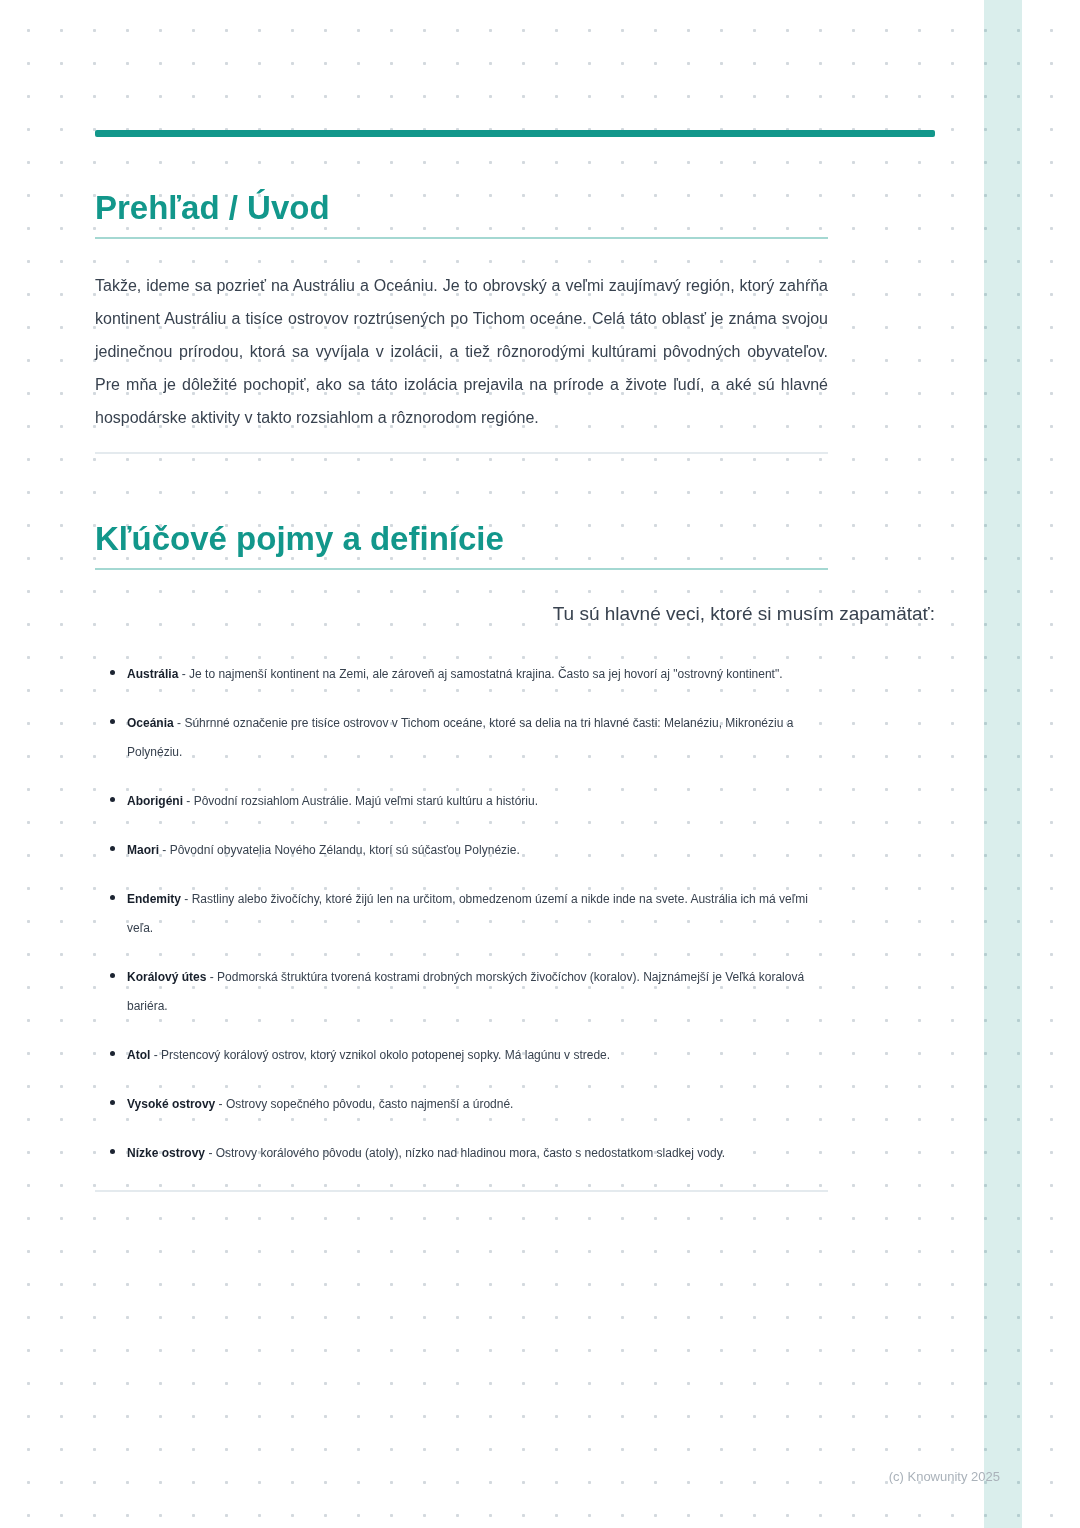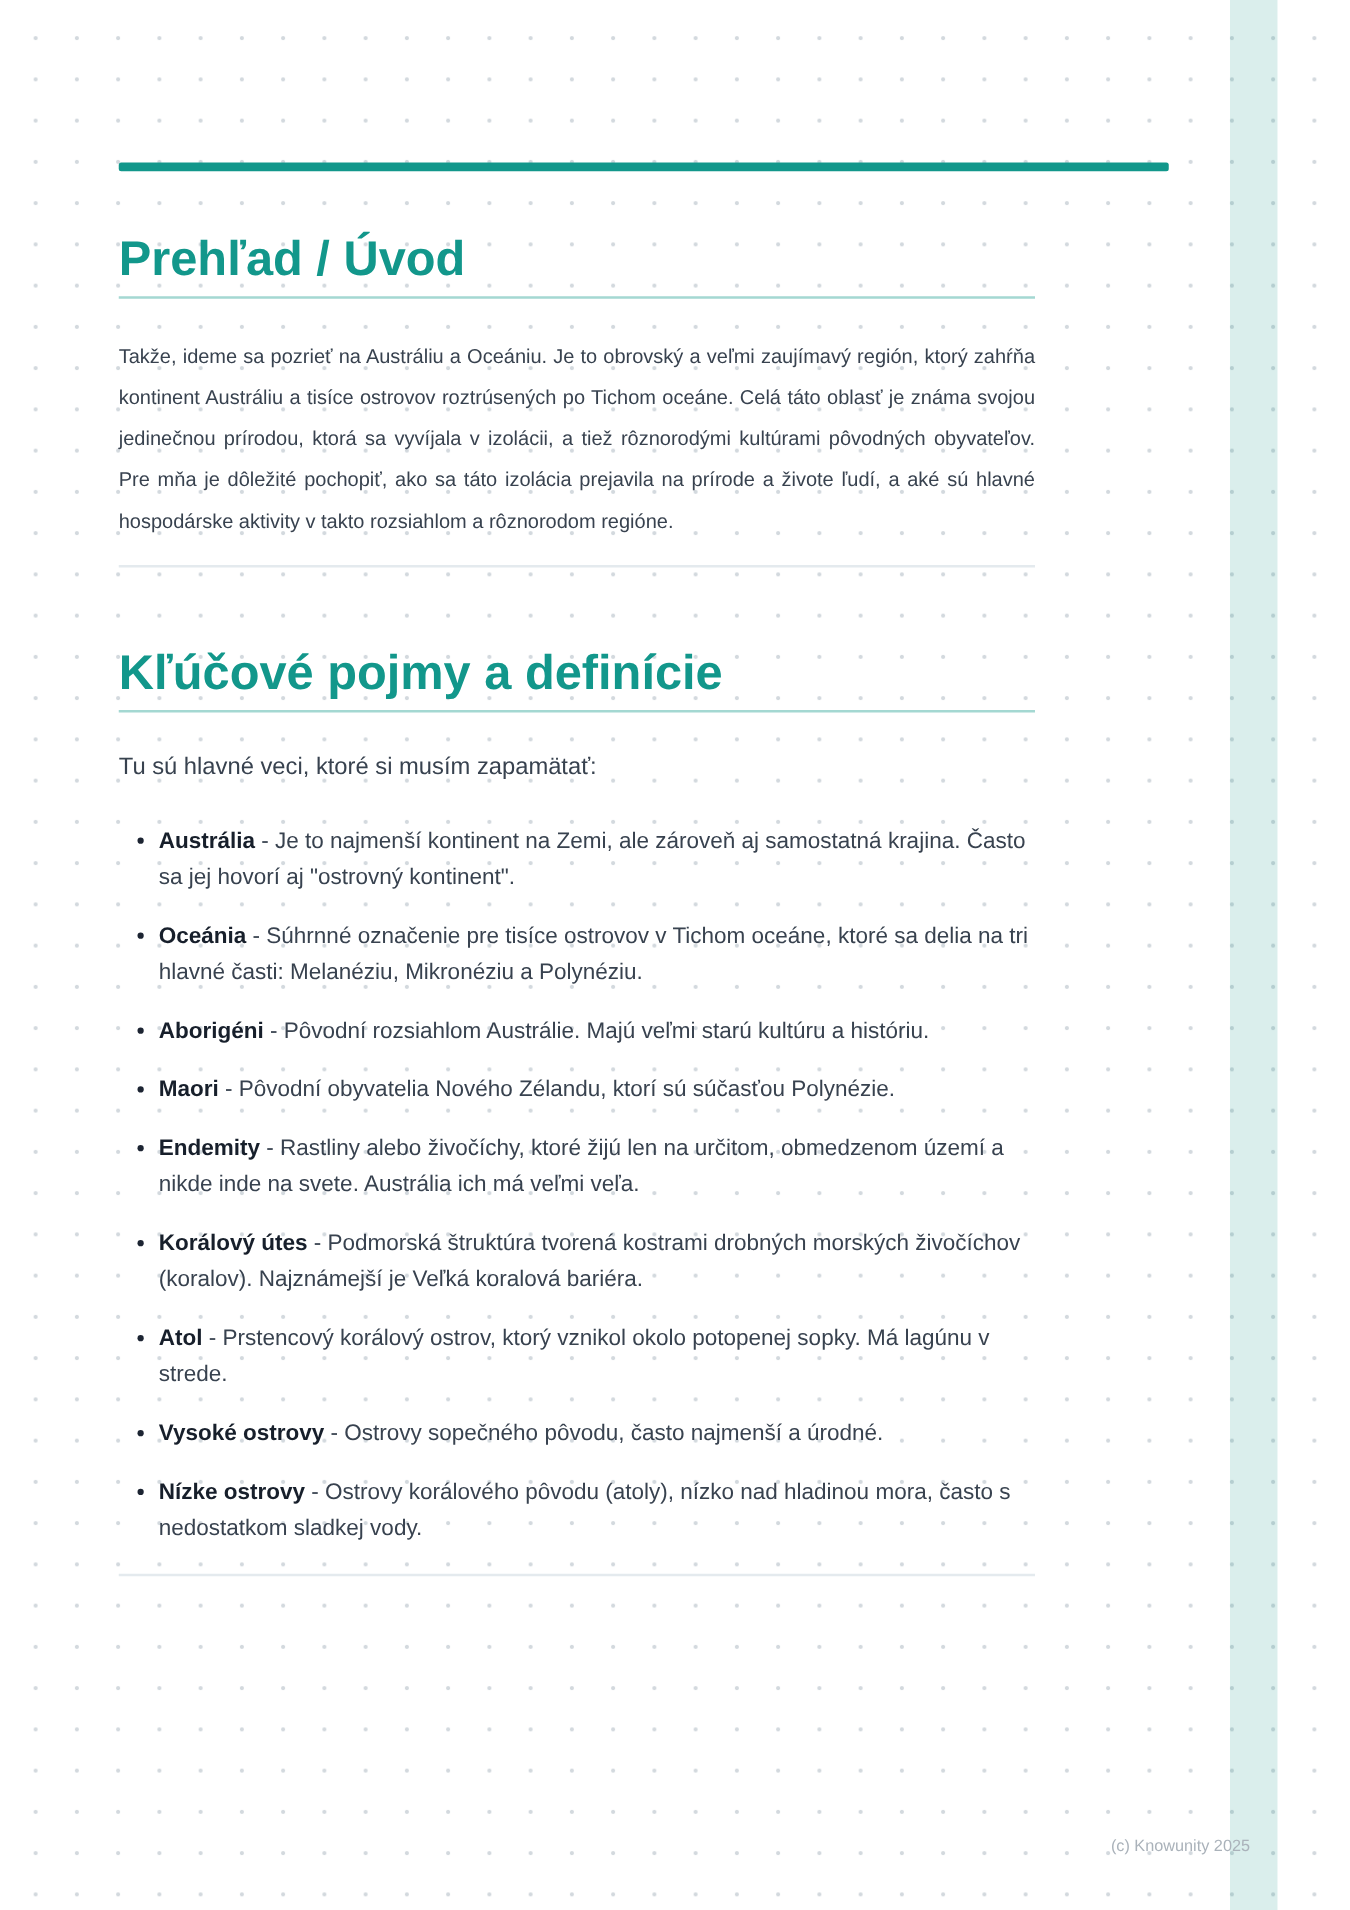--- a/index.html
+++ b/index.html
@@ -39,21 +39,21 @@
     color: #12978b;
   }
   .title-rule {
     margin-top: 30px;
     width: 840px;
     height: 7px;
     background: #12978b;
     border-radius: 2px;
   }
   h2 {
-    font-size: 39px;
+    font-size: 33px;
     line-height: 38px;
     font-weight: 800;
     color: #12978b;
   }
   .h2-first { margin-top: 52px; }
   .h2-second { margin-top: 66px; }
   .h-underline {
     margin-top: 10px;
     width: 733px;
     height: 2px;
@@ -72,30 +72,31 @@
     width: 733px;
     height: 2px;
     background: #e4eaee;
   }
   .divider.bottom { margin-top: 22px; }
   .intro {
     margin-top: 30px;
     font-size: 19px;
     line-height: 28px;
     color: #38424f;
+    text-align: right;
   }
   ul.terms {
     margin-top: 30px;
     padding-left: 32px;
     width: 733px;
     list-style: disc;
   }
   ul.terms li {
     margin-bottom: 18px;
-    font-size: 18px;
+    font-size: 12px;
     line-height: 29px;
     color: #38424f;
   }
   ul.terms li::marker { color: #1c2432; font-size: 17px; }
   .term {
     font-weight: 700;
     color: #171f2b;
   }
   .footer {
     position: absolute;

